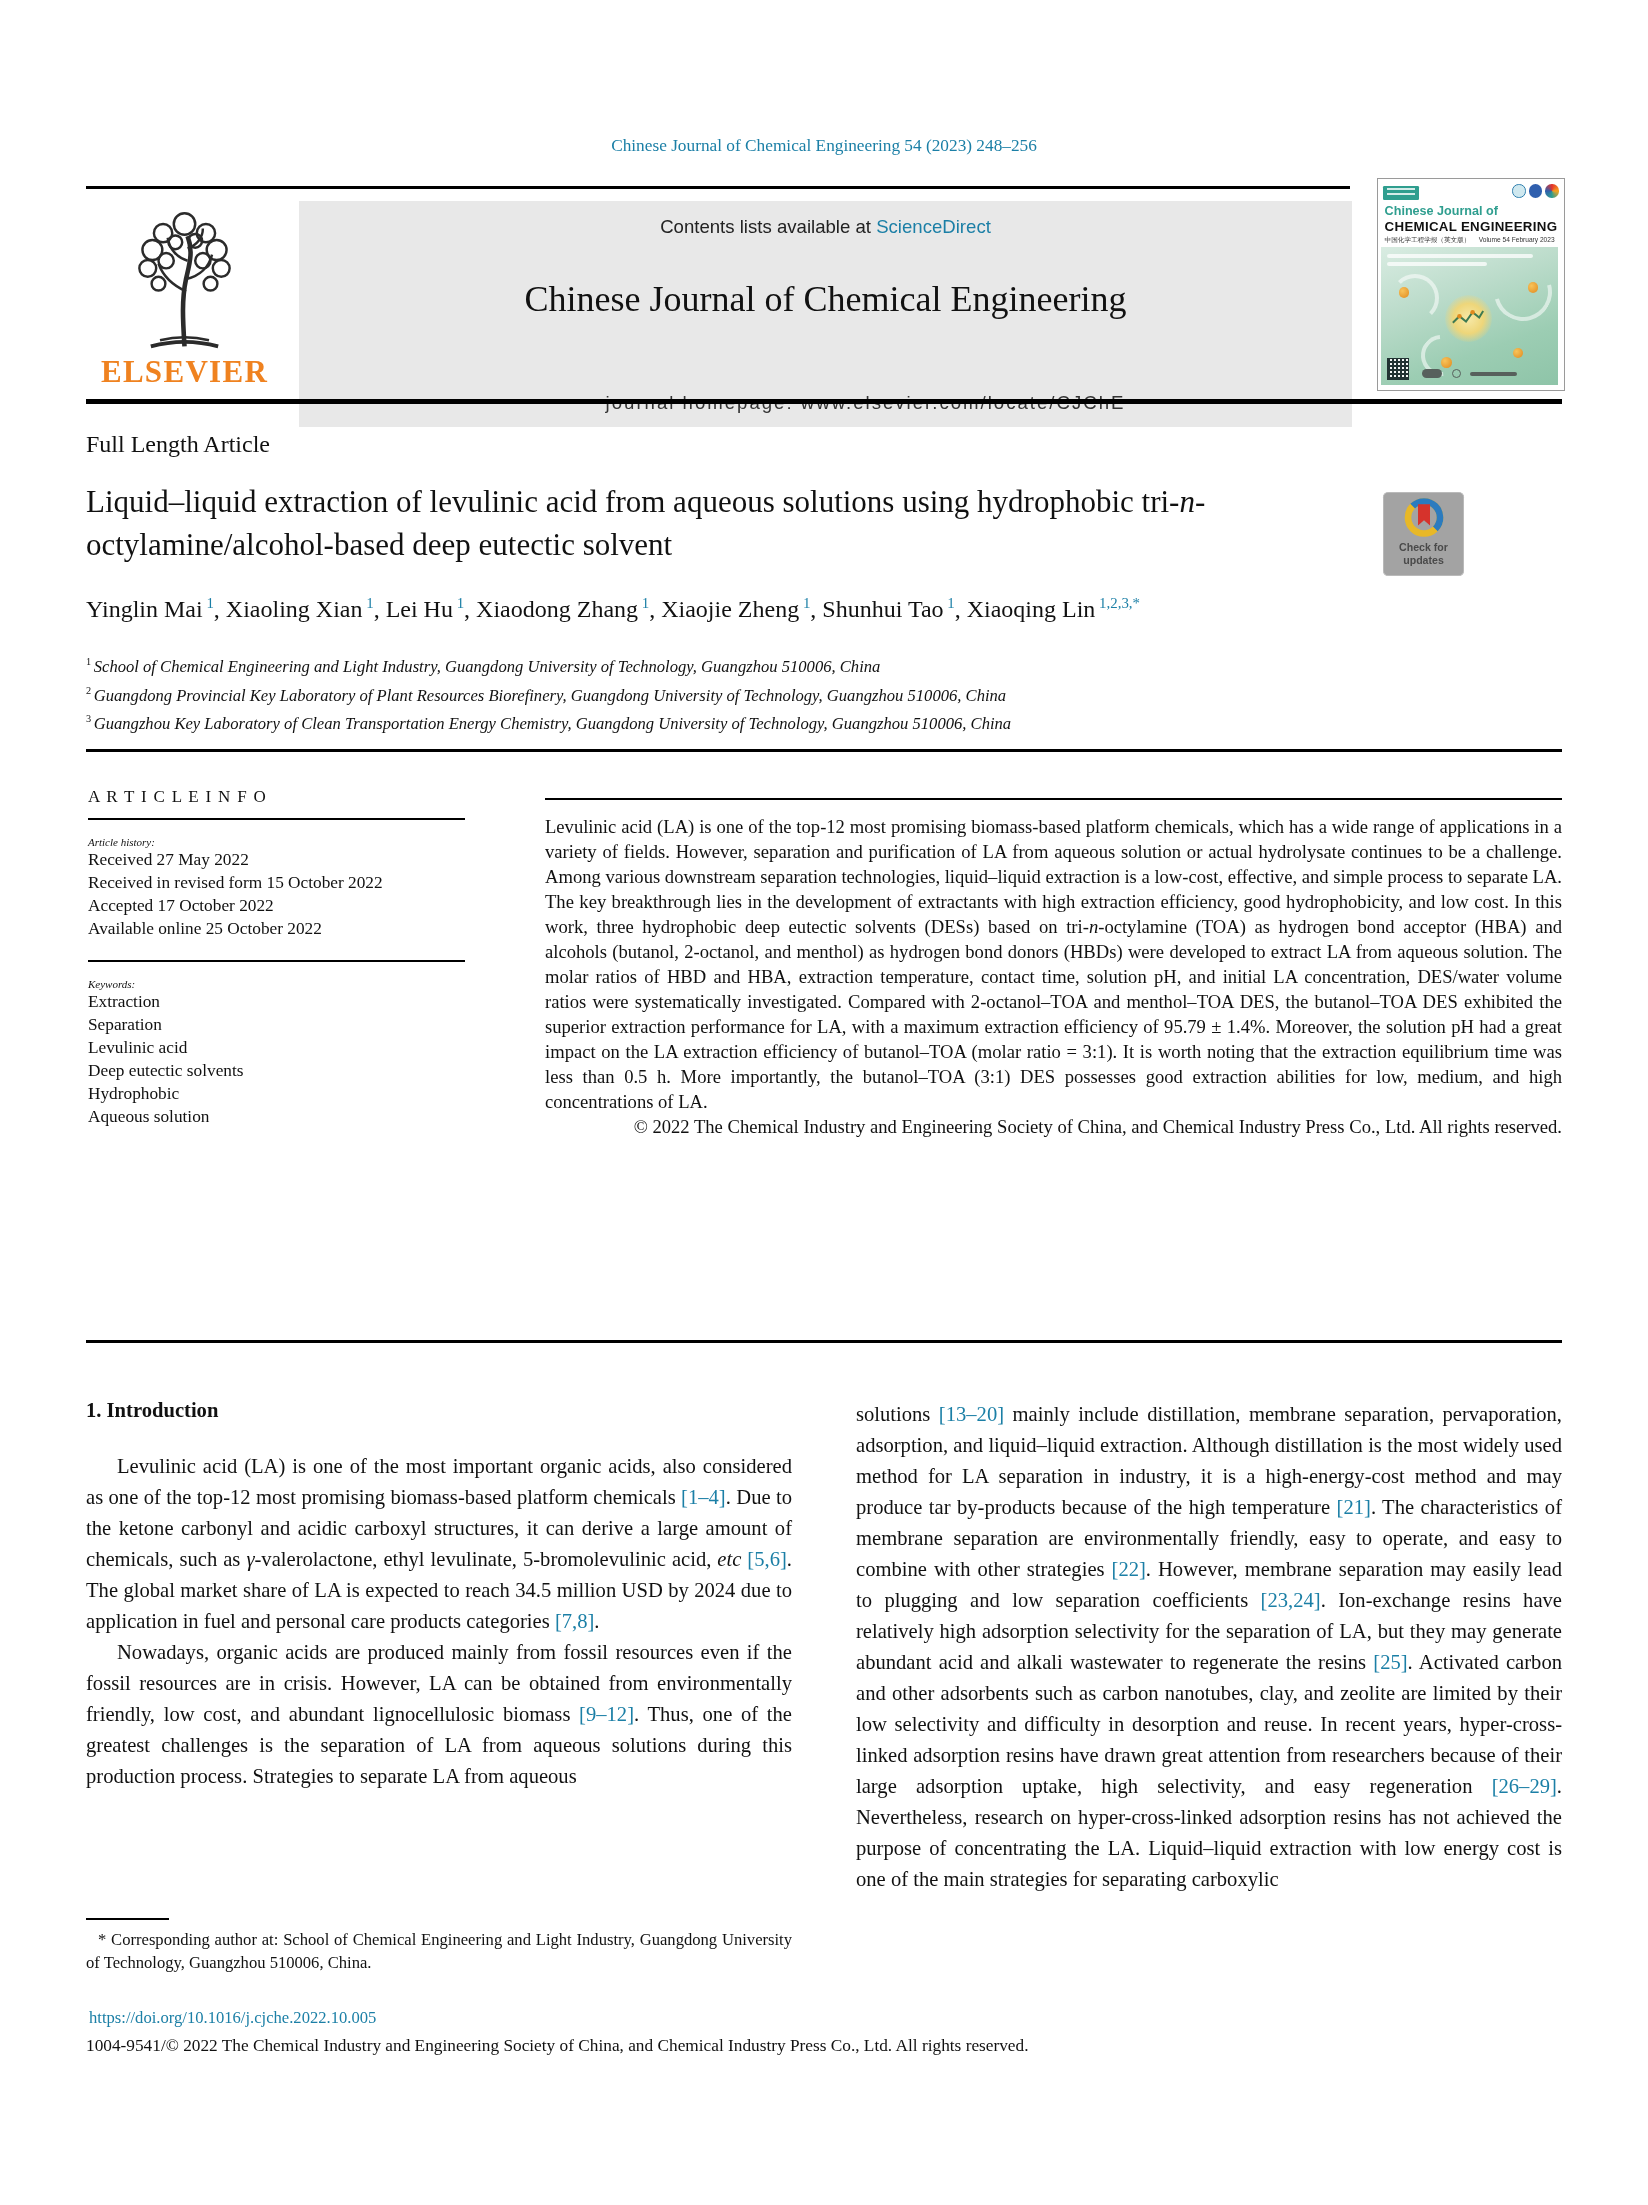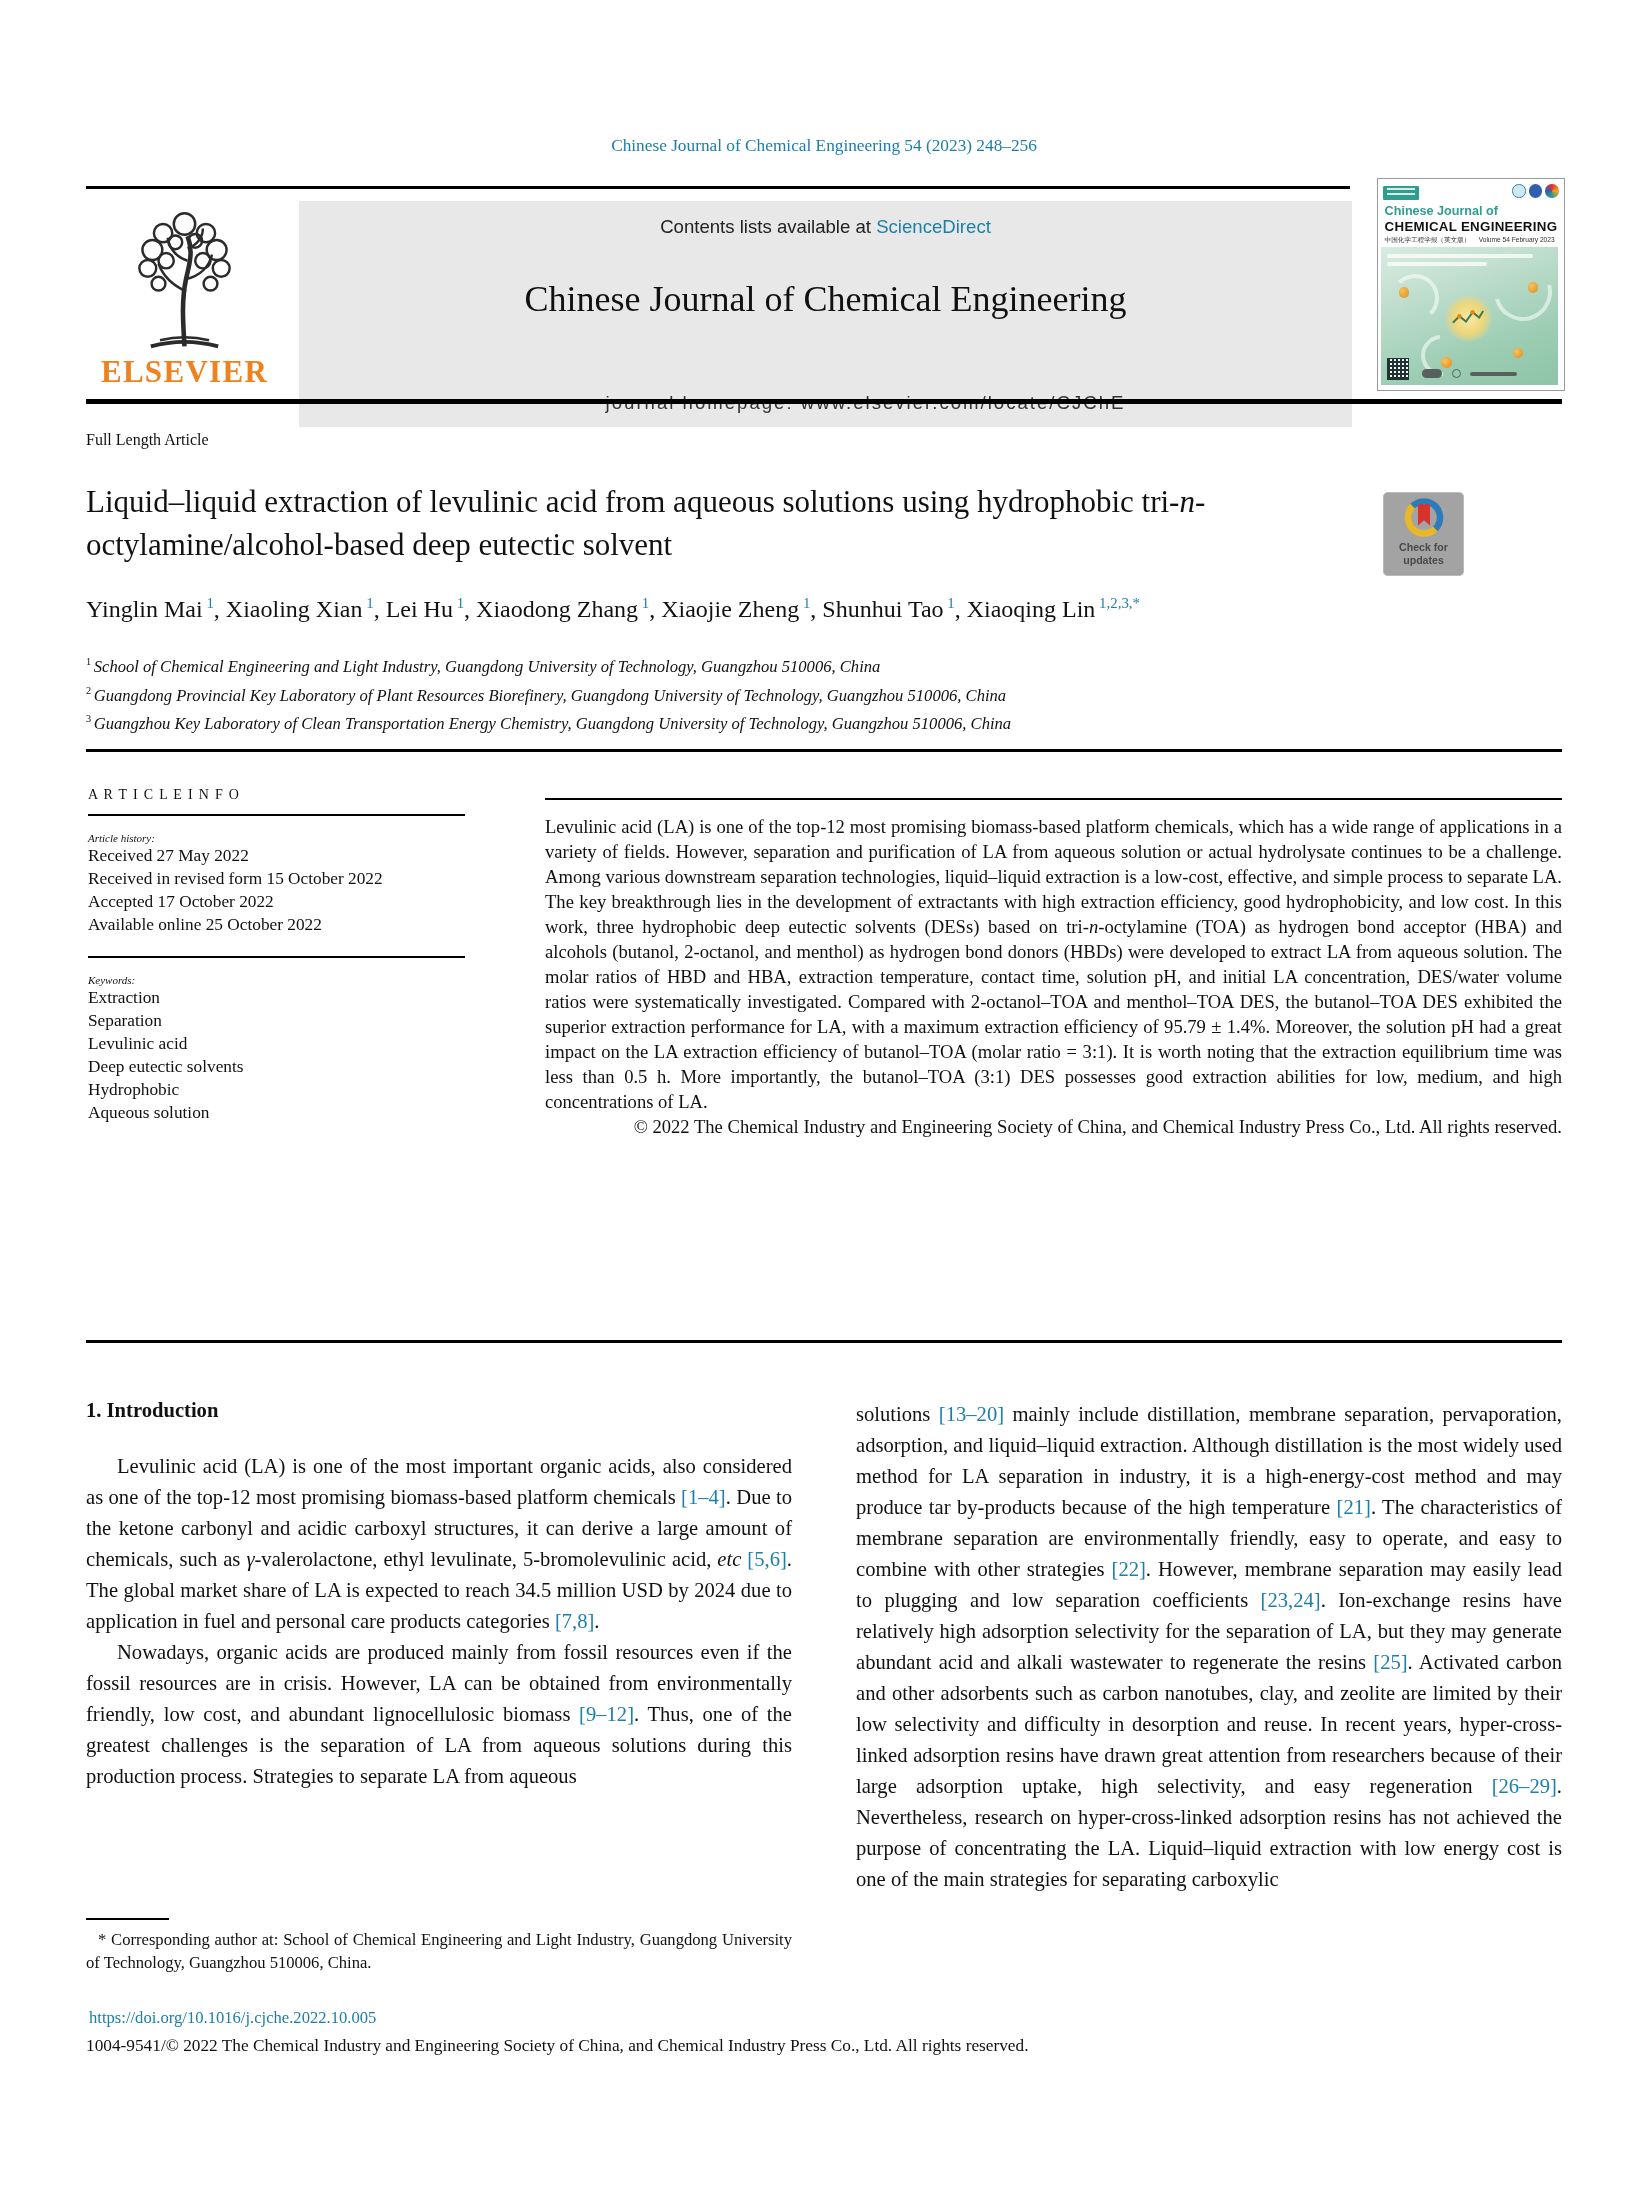--- a/index.html
+++ b/index.html
@@ -61,38 +61,38 @@
   .cover-art .swirl{position:absolute;border-radius:50%;border:4px solid rgba(255,255,255,.55);border-bottom-color:transparent;border-left-color:transparent;}
   .qr{position:absolute;left:5.3px;bottom:5.3px;width:20px;height:20px;background:
       repeating-linear-gradient(0deg,#233 0 2px,transparent 2px 4px),
       repeating-linear-gradient(90deg,#233 0 2px,transparent 2px 4px);
       border:1.3px solid #233;background-color:#f4f7f5;}
   .cover-bottom-logos{position:absolute;left:0;bottom:6.6px;width:100%;display:flex;justify-content:center;gap:9.3px;align-items:center;}
   .cb1{width:20px;height:8.6px;border-radius:4.7px;background:#57605c;}
   .cb2{width:9.3px;height:9.3px;border-radius:50%;border:1.3px solid #57605c;box-sizing:border-box;}
   .cb3{width:47px;height:4px;border-radius:2px;background:#57605c;}
 
-  .article-type{position:absolute;left:86px;top:431px;font-size:16px;color:#111;}
+  .article-type{position:absolute;left:86px;top:431px;font-size:24px;color:#111;}
   .title{position:absolute;left:86px;top:480px;width:1169px;font-size:31px;line-height:43px;color:#111;}
 
   
   .badge{position:absolute;left:1383px;top:492px;width:81px;height:84px;background:#a3a3a3;
          border-radius:5.3px;text-align:center;box-shadow:inset 0 0 0 0.7px #c2c2c2;}
   .badge svg{margin-top:4px;}
   .badge .bt{font-family:"Liberation Sans",sans-serif;font-weight:bold;font-size:10.6px;
              color:#4a4a4a;line-height:12.6px;}
 
   .authors{position:absolute;left:86px;top:595px;width:1468px;font-size:24px;color:#111;}
   .affils{position:absolute;left:86px;top:650px;width:1468px;font-size:16.6px;line-height:24px;font-style:italic;}
   .affils .sup{font-style:normal;}
 
   
   .info-col{position:absolute;left:88px;top:787px;width:377px;}
   .abs-col{position:absolute;left:545px;top:787px;width:1017px;}
-  .colhead{font-size:14px;letter-spacing:1.3px;color:#111;}
+  .colhead{font-size:17px;letter-spacing:1.3px;color:#111;}
   .colrule{height:2px;background:#000;margin-top:10.6px;}
   .inforule2{height:2px;background:#000;margin-top:20px;}
   .history-label,.kw-label{font-style:italic;font-size:11px;margin-top:16px;}
   .info-line{font-size:17.3px;line-height:23px;}
   .abs-body{margin-top:14.6px;font-size:18.6px;line-height:25px;text-align:justify;color:#111;}
   .abs-copy{font-size:18.6px;line-height:25px;text-align:right;}
 
   
   .col-left{position:absolute;left:86px;top:1399px;width:706px;}
   .col-right{position:absolute;left:856px;top:1399px;width:706px;}

